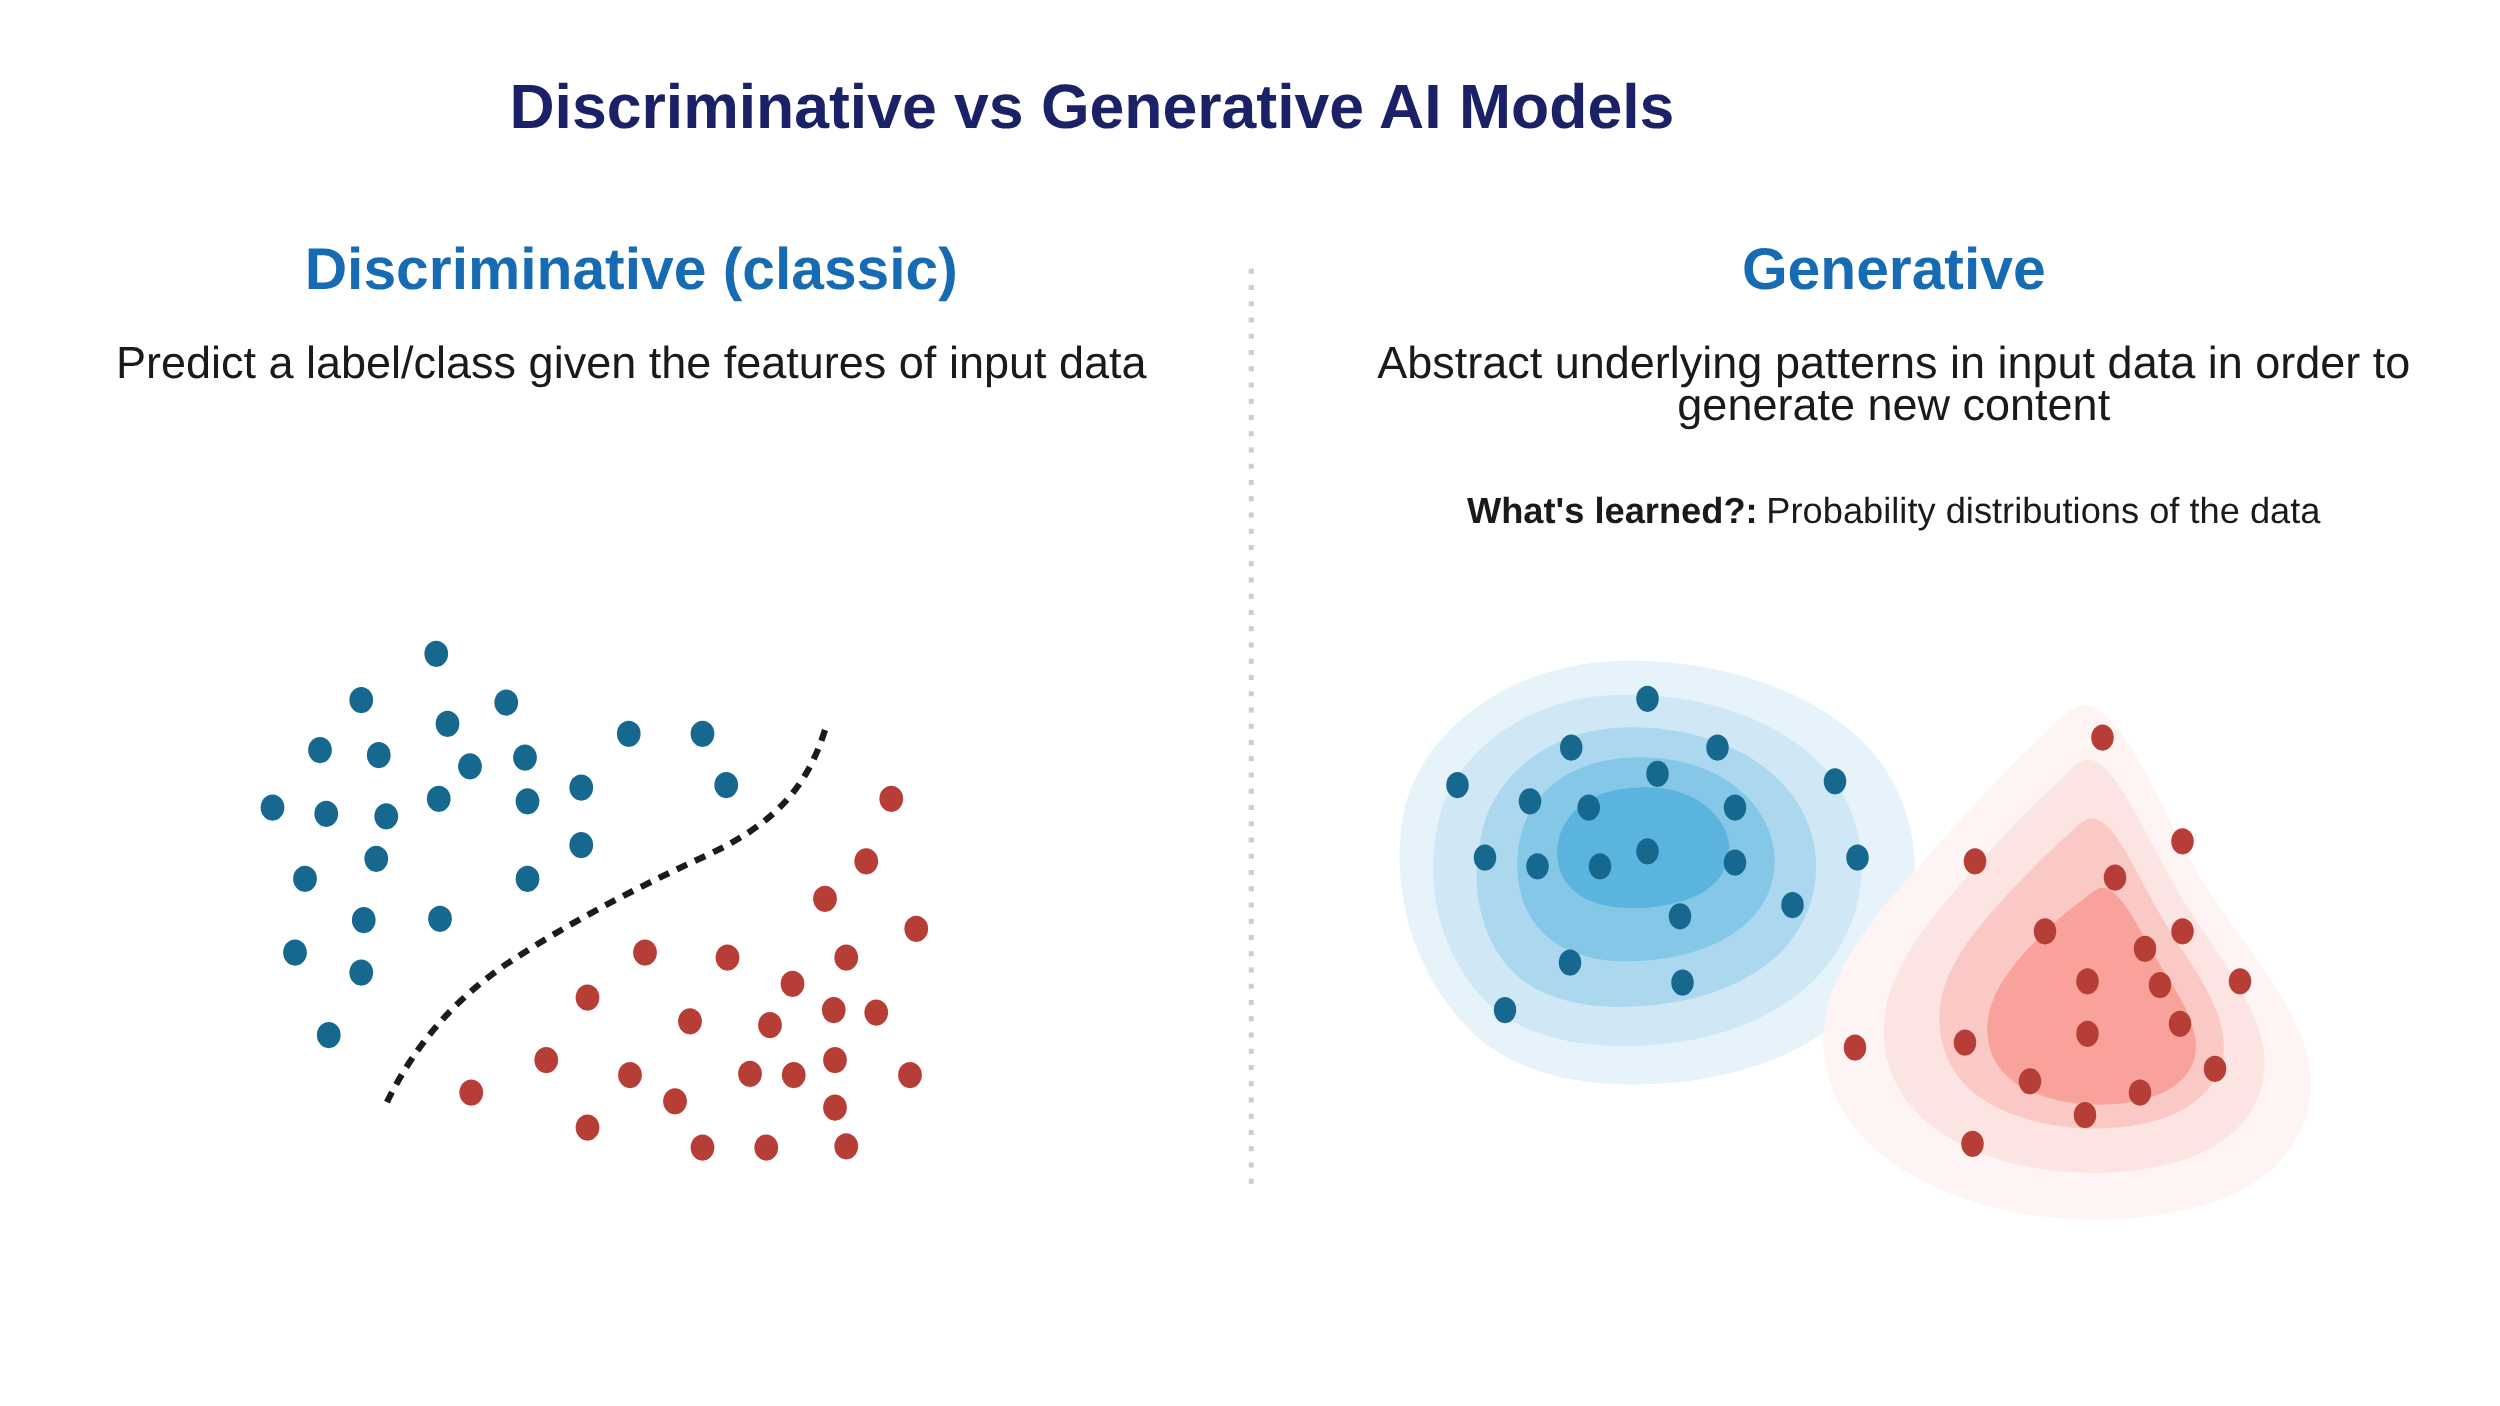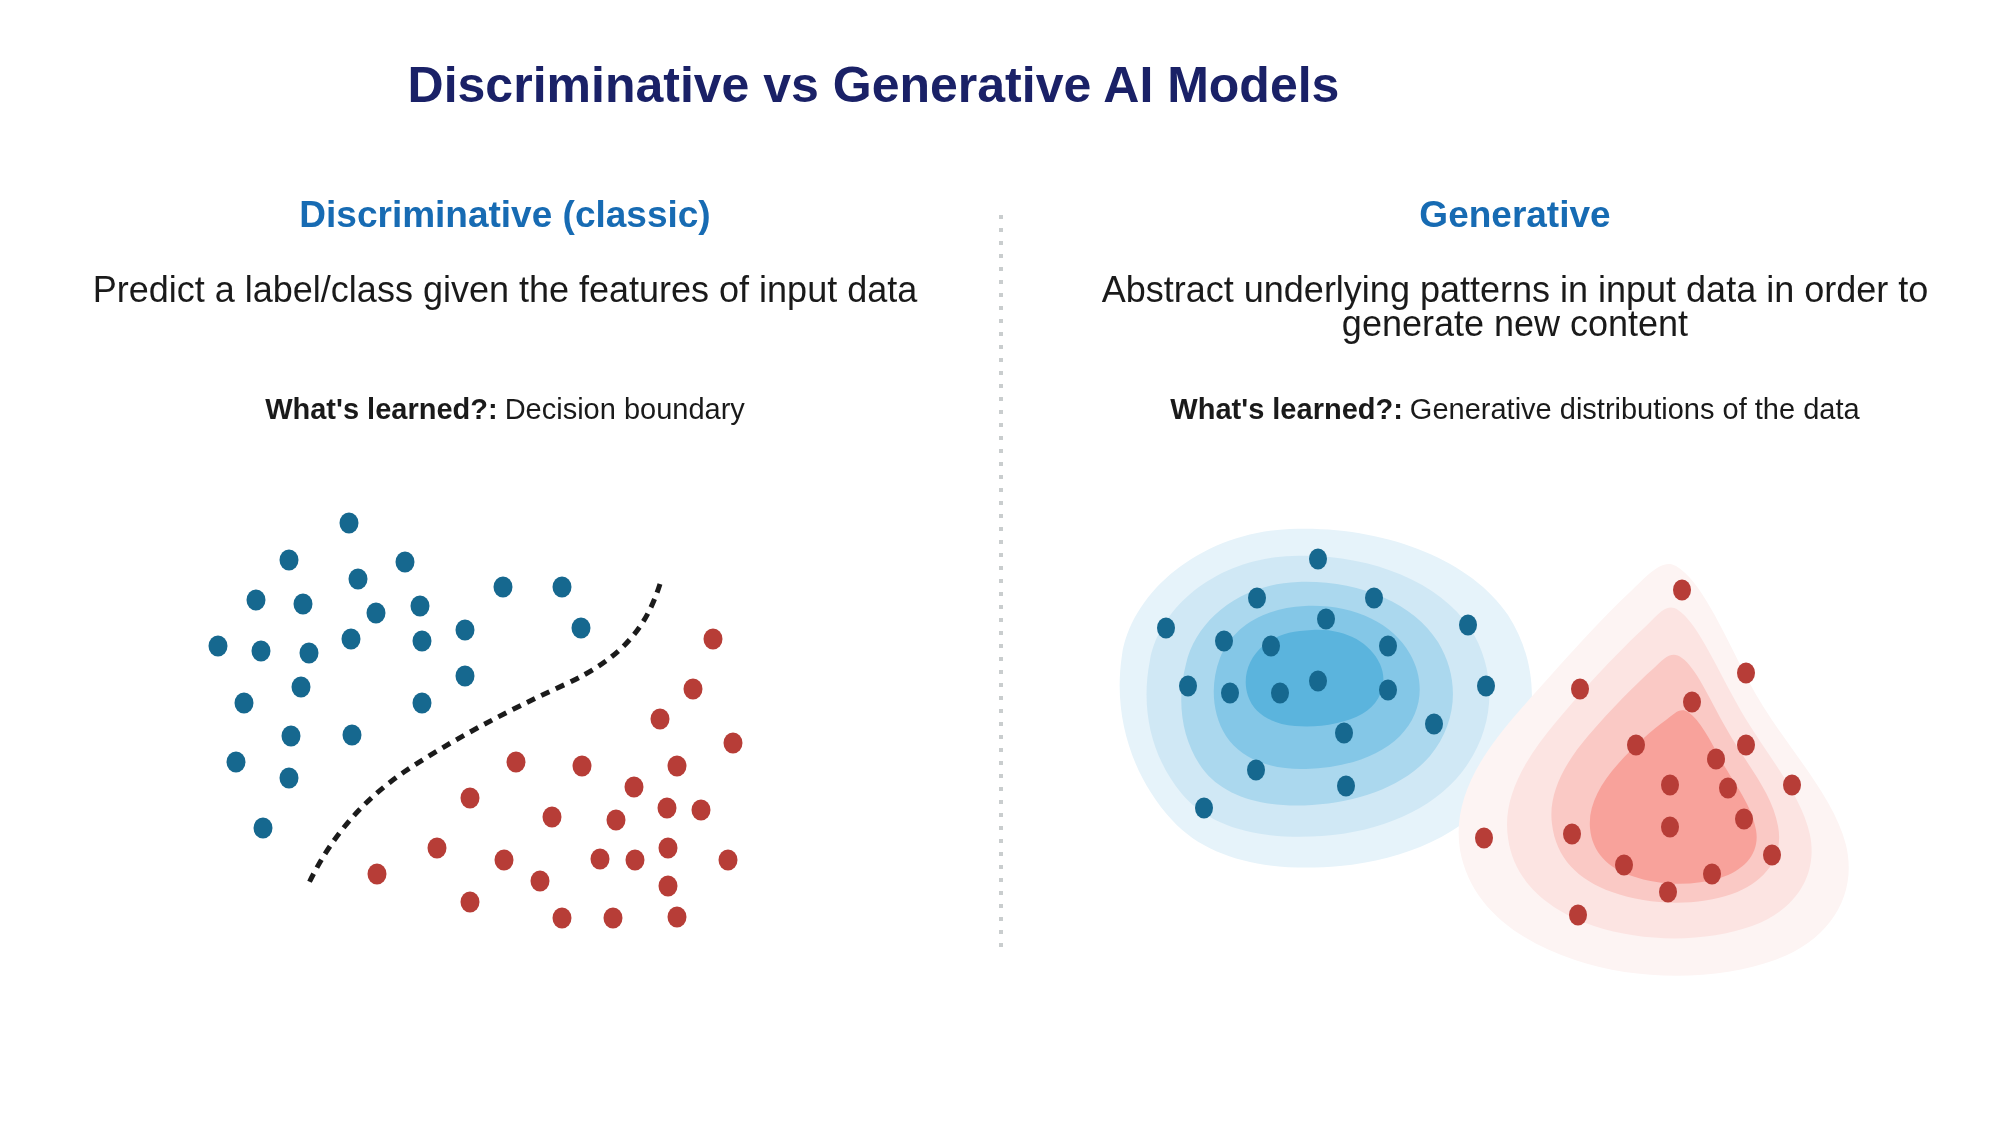--- a/index.html
+++ b/index.html
@@ -4,21 +4,21 @@
 <style>
   html,body{margin:0;padding:0;background:#ffffff;}
   .page{position:relative;width:2000px;height:1125px;background:#ffffff;overflow:hidden;
         font-family:"Liberation Sans","DejaVu Sans",sans-serif;}
   .title{position:absolute;top:58px;left:0;width:1747px;text-align:center;
          font-size:50px;font-weight:bold;letter-spacing:0px;line-height:54px;}
   .panel{position:absolute;top:0;height:1125px;text-align:center;}
   .panel.left{left:5px;width:1000px;}
   .panel.right{left:1015px;width:1000px;}
   .heading{position:absolute;top:192px;left:0;width:100%;
-           font-size:37px;font-weight:bold;line-height:46px;}
+           font-size:47px;font-weight:bold;line-height:46px;}
   .desc{position:absolute;top:273px;left:0;width:100%;
         font-size:36px;line-height:34px;color:#1a1a1a;}
   .learned{position:absolute;top:392px;left:0;width:100%;
            font-size:29px;line-height:34px;color:#1a1a1a;}
   .learned .lbl{font-weight:bold;}
   .learned .val{margin-left:7px;}
   #figure{position:absolute;top:0;left:0;}
 </style>
 </head>
 <body>
@@ -135,29 +135,26 @@
     </svg>
 
   <div class="title" style="color: rgb(26, 33, 103);">Discriminative vs Generative AI Models</div>
 
   <div class="panel left">
     <div class="heading" style="color: rgb(23, 107, 179);">Discriminative (classic)</div>
     <div class="desc">
       <div>Predict a label/class given the features of input data</div>
       <div></div>
     </div>
-    <div class="learned">
-      <span class="lbl">What's learned?:</span><span class="val">Decision boundary</span>
-    </div>
   </div>
 
   <div class="panel right">
     <div class="heading" style="color: rgb(23, 107, 179);">Generative</div>
     <div class="desc">
       <div>Abstract underlying patterns in input data in order to</div>
       <div>generate new content</div>
     </div>
     <div class="learned">
-      <span class="lbl">What's learned?:</span><span class="val">Generative distributions of the data</span>
+      <span class="lbl">What's learned?:</span><span class="val">Probability distributions of the data</span>
     </div>
   </div>
 
 </div>
 
 </body></html>

